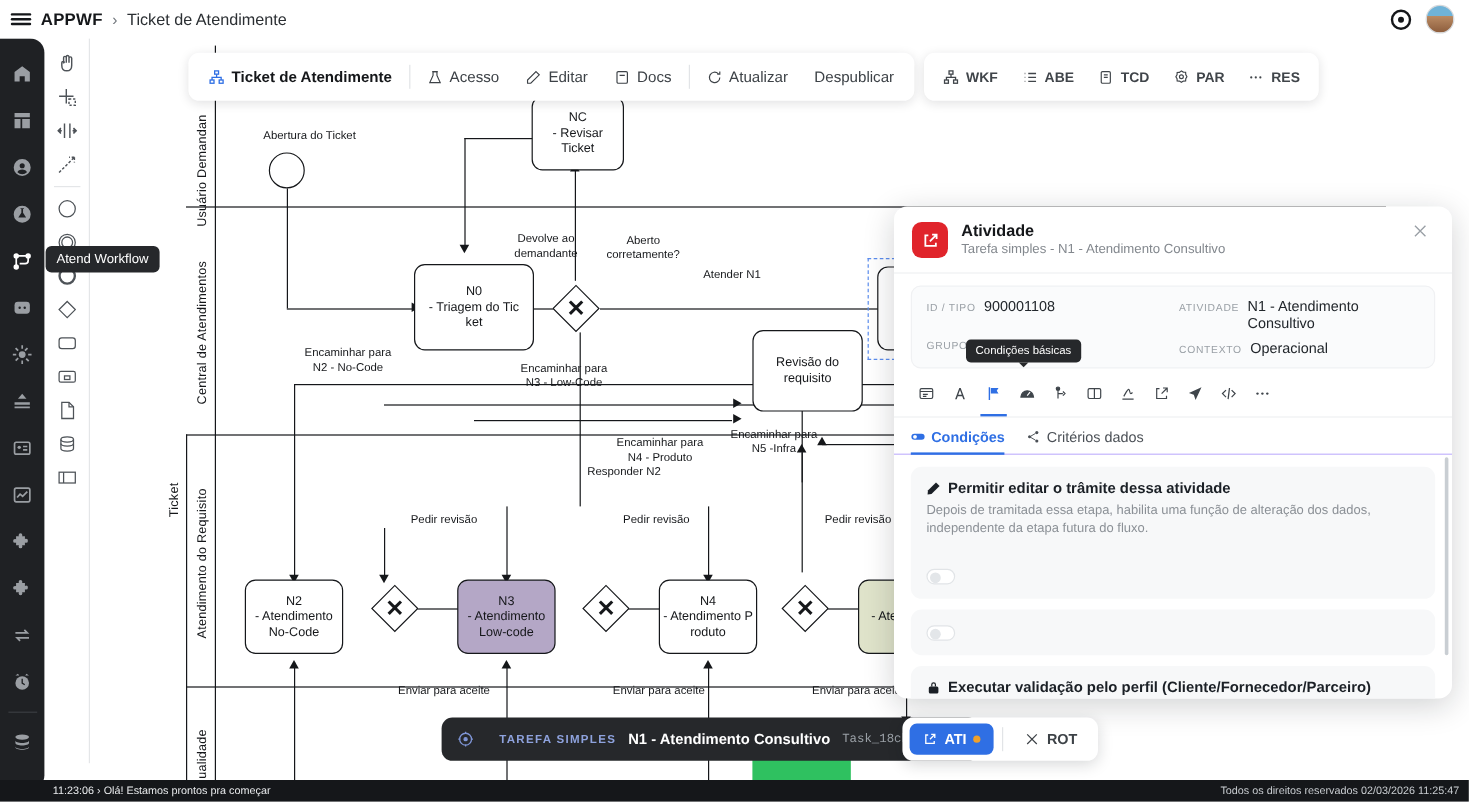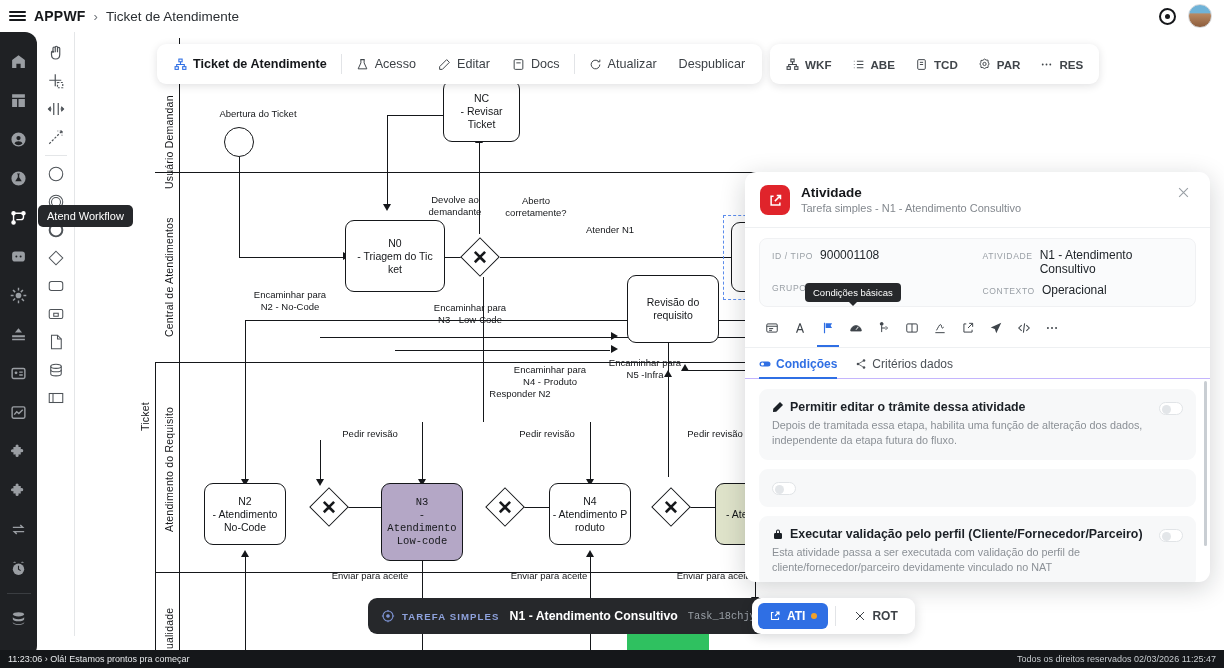--- a/index.html
+++ b/index.html
@@ -111,54 +111,54 @@
   .ptool.active { color:#2f6fe4; }
   .ptool.active:after { content:''; position:absolute; left:3px; right:3px; bottom:-5px; height:2px; background:#2f6fe4; }
   .p-subtabs { display:flex; gap:18px; padding:9px 14px 0 14px; border-bottom:1px solid #c4b5fd; }
   .stab { display:flex; align-items:center; gap:5px; font-size:12px; color:#4b5056; padding-bottom:7px;
     cursor:pointer; position:relative; }
   .stab.active { color:#2f6fe4; font-weight:bold; }
   .stab.active:after { content:''; position:absolute; left:0; right:0; bottom:-1px; height:2px; background:#2f6fe4; }
   .stab svg { width:12px; height:12px; }
   .p-body { padding:10px 14px 10px 14px; height:250px; overflow:hidden; position:relative; }
   .card { background:#f7f8f9; border-radius:9px; padding:11px 13px 12px 13px; margin-bottom:9px;
-    display:flex; gap:10px; }
+    display:flex; gap:24px;flex-direction:column; }
   .card .ctext { flex:1; }
   .ctitle { font-size:12.4px; font-weight:bold; color:#1b2026; display:flex; align-items:center; gap:6px; }
   .ctitle svg { width:12px; height:12px; flex:none; color:#1b2026; }
   .cdesc { font-size:10.8px; line-height:15px; color:#8b9096; margin-top:4px; }
   .toggle { width:24px; height:13px; border-radius:8px; background:#fff; border:1px solid #e1e4e7;
     flex:none; position:relative; margin-top:2px; cursor:pointer; }
   .toggle:after { content:''; position:absolute; left:1.5px; top:1.5px; width:9px; height:9px; border-radius:50%;
     background:#e3e6e9; }
   .scrollbar { position:absolute; right:3px; top:2px; width:3px; height:165px; background:#c9ced3; border-radius:2px; }
 
   
   #bottomchip { position:absolute; left:368px; top:598px; height:36px; background:#26282b; border-radius:9px;
     display:flex; align-items:center; gap:10px; padding:0 9px 0 13px; z-index:50; }
-  .chip-l { display:flex; align-items:center; gap:7px; }
+  .chip-l { display:flex; align-items:center; gap:21px; }
   .chip-icon svg { width:14px; height:14px; color:#7f95d6; display:block; }
   .chip-kind { font-size:9.6px; font-weight:bold; letter-spacing:1.1px; color:#8ea2dd; }
   .chip-name { font-size:12.3px; font-weight:bold; color:#fff; }
   .chip-id { font-size:10.3px; color:#9aa0a6; font-family:"Liberation Mono", monospace; }
   .chip-sq { width:21px; height:21px; border:1.5px solid #5b6066; border-radius:4px; display:flex;
     align-items:center; justify-content:center; cursor:pointer; }
   .chip-sq i { display:block; width:13px; height:13px; background:#2f9fe8; border-radius:1px; }
   #bottomactions { position:absolute; left:752px; top:598px; height:36px; background:#fff; border-radius:9px;
     box-shadow:0 3px 12px rgba(20,24,30,.17); display:flex; align-items:center; padding:0 6px; gap:4px; z-index:50; }
   .bbtn { display:flex; align-items:center; gap:6px; height:26px; padding:0 11px; border-radius:6px;
     font-size:12px; font-weight:bold; color:#3d4247; cursor:pointer; }
   .bbtn.blue { background:#2f6fe4; color:#fff; }
   .bbtn svg { width:12px; height:12px; }
   .dot-o { width:6px; height:6px; border-radius:50%; background:#f0a02a; }
 
   
   #status { position:absolute; left:0; bottom:0; width:1224px; height:18px; background:#15171a;
     display:flex; align-items:center; padding:0 8px; z-index:55; }
-  .st-left { font-size:9px; color:#e8eaec; }
+  .st-left { font-size:9px; color:#e8eaec;margin-left:36px; }
   .st-right { margin-left:auto; font-size:9px; color:#c8ccd0; }
 </style>
 </head>
 <body>
 
 <div id="topbar">
   <div class="burger">
       <div>
         <span></span>
         <span></span>
@@ -442,21 +442,21 @@
       </div>
     <div class="box" style="left:552px; top:243px; width:92px; height:68px; white-space:pre-line;">Revisão do
 requisito</div>
     <div class="box" style="left:129px; top:451px; width:82px; height:62px; white-space:pre-line;">N2
 - Atendimento
 No-Code</div>
     <div class="gw" style="left:234px; top:455px;">
         <div class="dia"></div>
         <div class="xx">✕</div>
       </div>
-    <div class="box purple" style="left:306px; top:451px; width:82px; height:78px; white-space:pre-line;font-family:Liberation Mono, monospace;">N3
+    <div class="box purple" style="left:306px; top:451px; width:82px; height:62px; white-space:pre-line;">N3
 - Atendimento
 Low-code</div>
     <div class="gw" style="left:410px; top:455px;">
         <div class="dia"></div>
         <div class="xx">✕</div>
       </div>
     <div class="box" style="left:474px; top:451px; width:82px; height:62px; white-space:pre-line;">N4
 - Atendimento P
 roduto</div>
     <div class="gw" style="left:576px; top:455px;">

